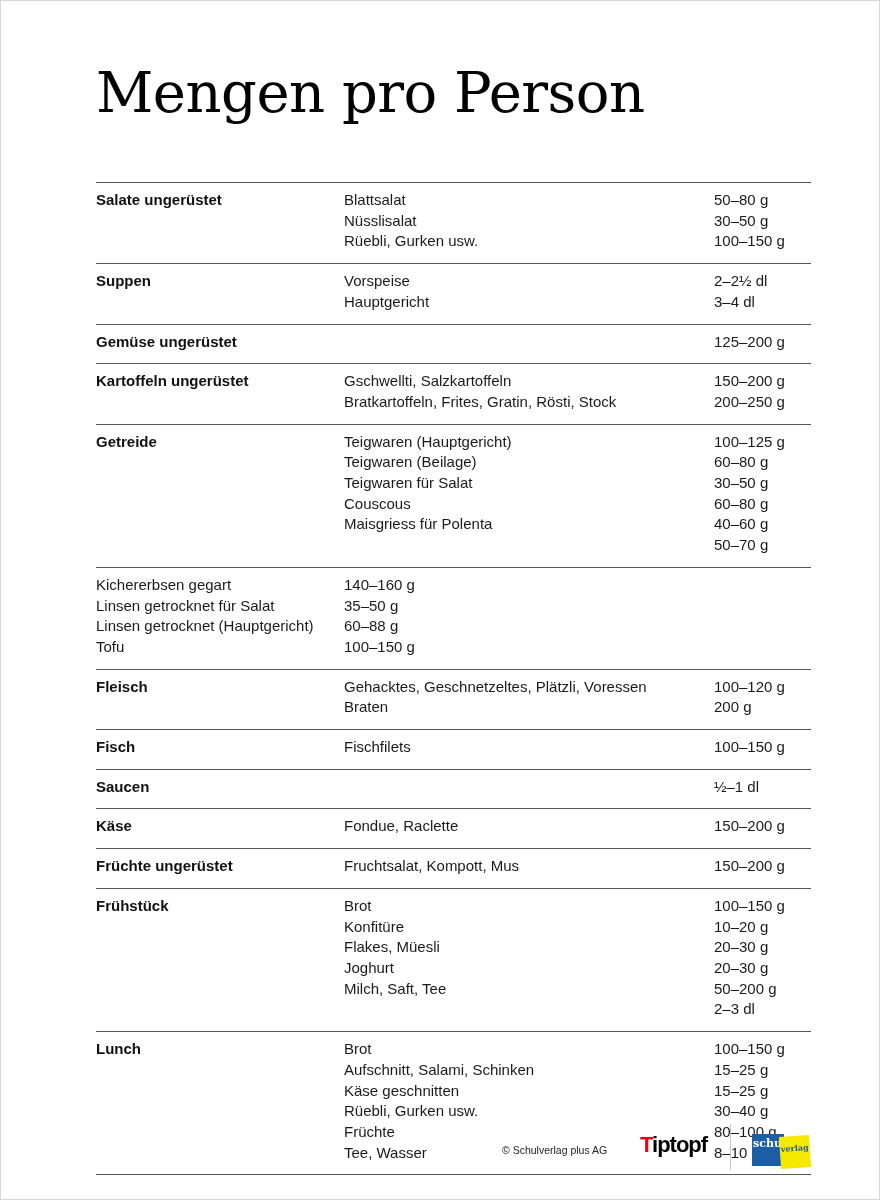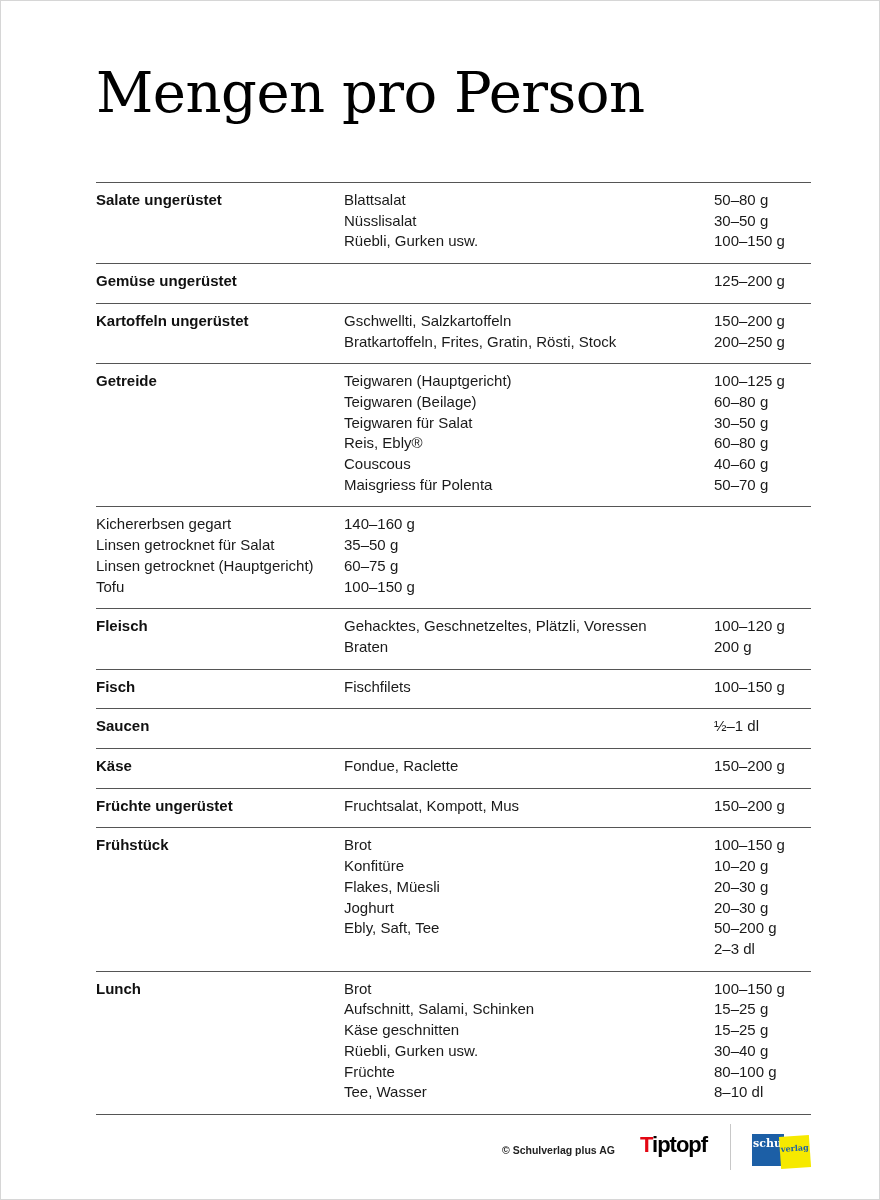--- a/index.html
+++ b/index.html
@@ -33,21 +33,21 @@
   }
   .items, .amounts { display: flex; flex-direction: column; }
   .item, .amount {
     font-size: 15px; line-height: 20.7px; color: #1a1a1a; white-space: nowrap;
   }
   .amount { padding-left: 0; }
   .footer {
     position: absolute; left: 0; top: 1120px; width: 880px; height: 56px;
   }
   .copyright {
-    position: absolute; left: 502px; top: 24px; font-size: 10.5px; color: #222; font-weight: bold;
+    position: absolute; left: 502px; top: 24px; font-size: 10.5px; color: #222;
   }
   .tiptopf {
     position: absolute; left: 640px; top: 12px;
     font-family: "Liberation Sans", sans-serif; font-weight: bold;
     font-size: 22px; letter-spacing: -1px; color: #000;
   }
   .tiptopf .accent { color: #e30613; }
   .vsep {
     position: absolute; left: 730px; top: 4px; width: 1px; height: 46px; background: #c8c8c8;
   }
@@ -79,20 +79,31 @@
         <span class="item">Nüsslisalat</span>
         <span class="item">Rüebli, Gurken usw.</span>
       </div>
       <div class="amounts">
         <span class="amount">50–80 g</span>
         <span class="amount">30–50 g</span>
         <span class="amount">100–150 g</span>
       </div>
     </div>
     <div class="group">
+      <div class="cat">Suppen</div>
+      <div class="items">
+        <span class="item">Vorspeise</span>
+        <span class="item">Hauptgericht</span>
+      </div>
+      <div class="amounts">
+        <span class="amount">2–2½ dl</span>
+        <span class="amount">3–4 dl</span>
+      </div>
+    </div>
+    <div class="group">
       <div class="cat">Gemüse ungerüstet</div>
       <div class="items">
         <span class="item"></span>
       </div>
       <div class="amounts">
         <span class="amount">125–200 g</span>
       </div>
     </div>
     <div class="group">
       <div class="cat">Kartoffeln ungerüstet</div>
@@ -104,21 +115,20 @@
         <span class="amount">150–200 g</span>
         <span class="amount">200–250 g</span>
       </div>
     </div>
     <div class="group">
       <div class="cat">Getreide</div>
       <div class="items">
         <span class="item">Teigwaren (Hauptgericht)</span>
         <span class="item">Teigwaren (Beilage)</span>
         <span class="item">Teigwaren für Salat</span>
-        <span class="item">Reis, Ebly®</span>
         <span class="item">Couscous</span>
         <span class="item">Maisgriess für Polenta</span>
       </div>
       <div class="amounts">
         <span class="amount">100–125 g</span>
         <span class="amount">60–80 g</span>
         <span class="amount">30–50 g</span>
         <span class="amount">60–80 g</span>
         <span class="amount">40–60 g</span>
         <span class="amount">50–70 g</span>
@@ -127,21 +137,21 @@
     <div class="group">
       <div class="items">
         <span class="item">Kichererbsen gegart</span>
         <span class="item">Linsen getrocknet für Salat</span>
         <span class="item">Linsen getrocknet (Hauptgericht)</span>
         <span class="item">Tofu</span>
       </div>
       <div class="amounts">
         <span class="amount">140–160 g</span>
         <span class="amount">35–50 g</span>
-        <span class="amount">60–75 g</span>
+        <span class="amount">60–88 g</span>
         <span class="amount">100–150 g</span>
       </div>
     </div>
     <div class="group">
       <div class="cat">Fleisch</div>
       <div class="items">
         <span class="item">Gehacktes, Geschnetzeltes, Plätzli, Voressen</span>
         <span class="item">Braten</span>
       </div>
       <div class="amounts">
@@ -185,21 +195,21 @@
         <span class="amount">150–200 g</span>
       </div>
     </div>
     <div class="group">
       <div class="cat">Frühstück</div>
       <div class="items">
         <span class="item">Brot</span>
         <span class="item">Konfitüre</span>
         <span class="item">Flakes, Müesli</span>
         <span class="item">Joghurt</span>
-        <span class="item">Ebly, Saft, Tee</span>
+        <span class="item">Milch, Saft, Tee</span>
       </div>
       <div class="amounts">
         <span class="amount">100–150 g</span>
         <span class="amount">10–20 g</span>
         <span class="amount">20–30 g</span>
         <span class="amount">20–30 g</span>
         <span class="amount">50–200 g</span>
         <span class="amount">2–3 dl</span>
       </div>
     </div>

